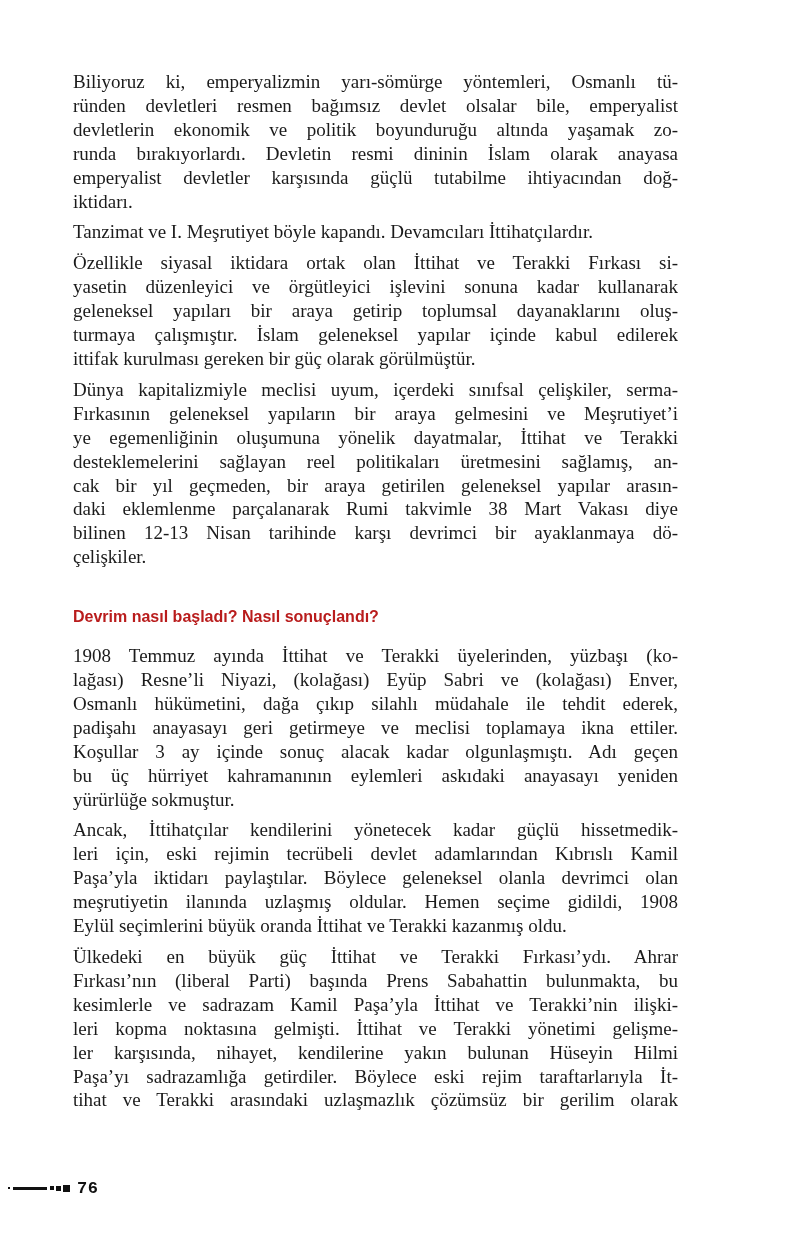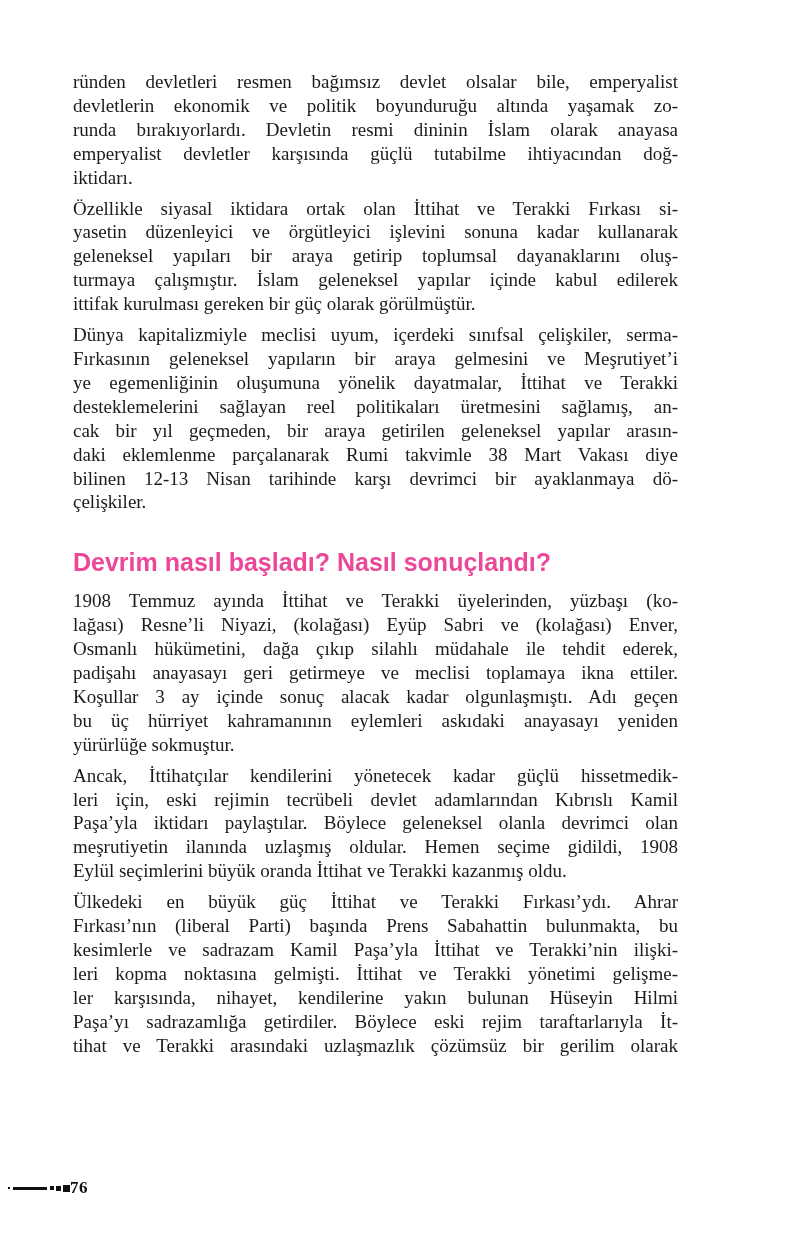--- a/index.html
+++ b/index.html
@@ -26,61 +26,65 @@
   .ln {
     display: block;
     text-align: justify;
     text-align-last: justify;
     white-space: normal;
   }
   .ln.end { text-align-last: left; }
   .heading {
     font-family: "Liberation Sans", "DejaVu Sans", sans-serif;
     font-weight: bold;
-    font-size: 25px;
+    font-size: 16px;
     line-height: 28px;
-    color: #ec4899;
+    color: #b91c1c;
     margin: 34px 0 13px 0;
   }
   .footer {
     position: absolute;
     left: 8px; top: 1179px;
     height: 18px;
     display: flex;
     align-items: center;
   }
   .orn { display: flex; align-items: center; }
   .orn-dot { width: 2px; height: 2px; background: #111; margin-right: 3px; }
   .orn-line { width: 34px; height: 3px; background: #111; }
   .orn-sq1 { width: 4px; height: 4px; background: #111; margin-left: 3px; }
   .orn-sq2 { width: 5px; height: 5px; background: #111; margin-left: 2px; }
   .orn-sq3 { width: 7px; height: 7px; background: #111; margin-left: 2px; }
   .page-num {
-    font-family: Liberation Serif, serif;
+    font-family: Liberation Mono, monospace;
     font-weight: bold;
     font-size: 17px;
     color: #111111;
-    margin-left: 0;
+    margin-left: 7px;
     letter-spacing: 0.5px;
   }
 </style>
 </head>
 <body>
 
 <div class="page">
   <main class="text-block">
 
     <p class="para">
+      <span class="ln">Biliyoruz ki, emperyalizmin yarı-sömürge yöntemleri, Osmanlı tü-</span>
       <span class="ln">ründen devletleri resmen bağımsız devlet olsalar bile, emperyalist</span>
       <span class="ln">devletlerin ekonomik ve politik boyunduruğu altında yaşamak zo-</span>
       <span class="ln">runda bırakıyorlardı. Devletin resmi dininin İslam olarak anayasa</span>
       <span class="ln">emperyalist devletler karşısında güçlü tutabilme ihtiyacından doğ-</span>
       <span class="ln end">iktidarı.</span>
     </p>
 
+    <p class="para">
+      <span class="ln end">Tanzimat ve I. Meşrutiyet böyle kapandı. Devamcıları İttihatçılardır.</span>
+    </p>
 
     <p class="para">
       <span class="ln">Özellikle siyasal iktidara ortak olan İttihat ve Terakki Fırkası si-</span>
       <span class="ln">yasetin düzenleyici ve örgütleyici işlevini sonuna kadar kullanarak</span>
       <span class="ln">geleneksel yapıları bir araya getirip toplumsal dayanaklarını oluş-</span>
       <span class="ln">turmaya çalışmıştır. İslam geleneksel yapılar içinde kabul edilerek</span>
       <span class="ln end">ittifak kurulması gereken bir güç olarak görülmüştür.</span>
     </p>
 
     <p class="para">

